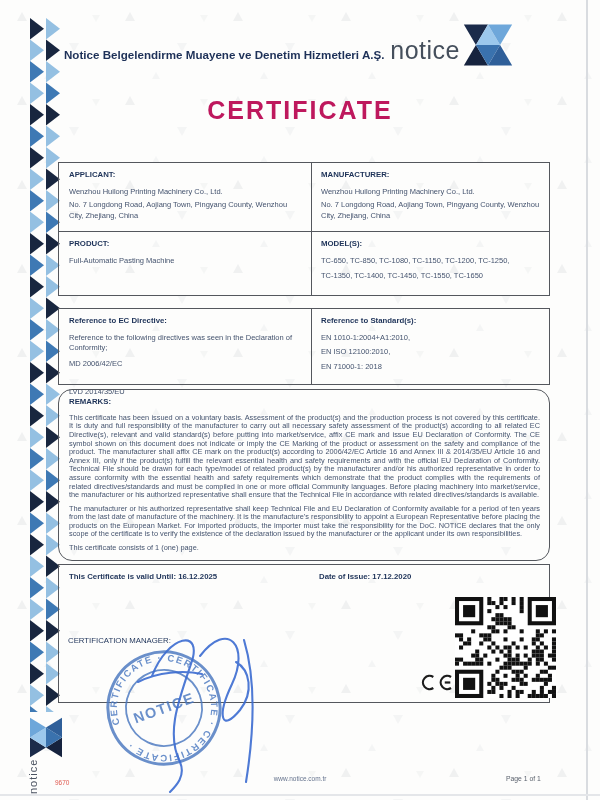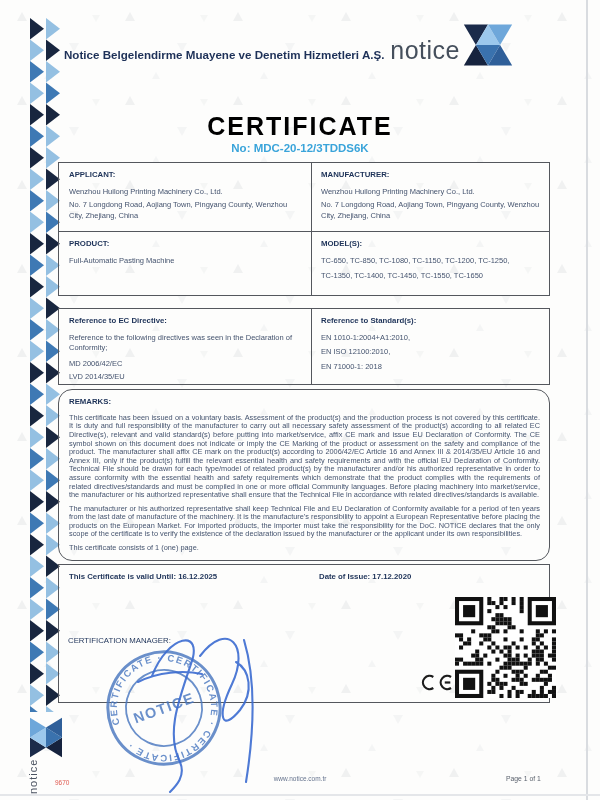--- a/index.html
+++ b/index.html
@@ -13,22 +13,22 @@
   .v-mark{position:absolute;left:30px;top:758px;width:44px;height:32px;transform:rotate(-90deg);transform-origin:0 0;}
   .v-text{position:absolute;left:27px;top:794px;width:40px;height:14px;transform:rotate(-90deg);transform-origin:0 0;
           font-size:11px;letter-spacing:1px;color:#4a5260;}
   .side-num{position:absolute;left:55px;top:779px;font-size:6.5px;color:#e05a50;}
 
   
   .company{position:absolute;left:64px;top:48px;width:390px;font-size:11.6px;font-weight:bold;color:#1e3158;}
   .brand{position:absolute;right:46px;top:22px;display:flex;align-items:center;gap:2px;}
   .brand-text{font-size:25px;color:#454f5c;letter-spacing:.5px;margin-top:6px;}
 
-  .title{position:absolute;left:0;top:112px;width:600px;text-align:center;
-         font-size:25px;font-weight:bold;letter-spacing:2px;color:#000000;}
+  .title{position:absolute;left:0;top:96px;width:600px;text-align:center;
+         font-size:25px;font-weight:bold;letter-spacing:2px;color:#be185d;}
   .cert-no{position:absolute;left:0;top:142px;width:600px;text-align:center;
            font-size:11.5px;font-weight:bold;color:#3aa4da;}
 
   
   .box{position:absolute;left:58px;width:492px;border:1px solid #54575d;box-sizing:border-box;}
   .box1{top:162px;height:134px;}
   .box2{top:308px;height:77px;}
   .box3{top:389px;height:172px;border-radius:14px;}
   .box4{top:564px;height:139px;}
   .vline{position:absolute;left:252px;top:0;bottom:0;width:1px;background:#54575d;}
@@ -123,21 +123,20 @@
           <polygon points="28,2 15,24 41,24" fill="#9cc8ec"></polygon>
           <polygon points="28,2 54,2 41,24" fill="#6ea7da"></polygon>
           <polygon points="15,24 2,46 28,46" fill="#16233e"></polygon>
           <polygon points="15,24 41,24 28,46" fill="#3a72ae"></polygon>
           <polygon points="41,24 28,46 54,46" fill="#2f5f99"></polygon>
         </svg>
       </span>
     </div>
 
     <div class="title">CERTIFICATE</div>
-    <div class="cert-no">No: MDC-20-12/3TDDS6K</div>
 
     <div class="box box1">
       <div class="vline"></div>
       <div class="hline"></div>
       <div class="cell l t">
         <p class="lbl">APPLICANT:</p>
         <p class="val">Wenzhou Huilong Printing Machinery Co., Ltd.</p>
         <p class="addr">No. 7 Longdong Road, Aojiang Town, Pingyang County, Wenzhou City, Zhejiang, China</p>
       </div>
       <div class="cell r t">
@@ -154,21 +153,21 @@
         <p class="val spaced">TC-650, TC-850, TC-1080, TC-1150, TC-1200, TC-1250,</p>
         <p class="val">TC-1350, TC-1400, TC-1450, TC-1550, TC-1650</p>
       </div>
     </div>
 
     <div class="box box2">
       <div class="vline"></div>
       <div class="cell l" style="top:0;height:75px;">
         <p class="lbl">Reference to EC Directive:</p>
         <p class="val spaced" style="width:228px;">Reference to the following directives was seen in the Declaration of Conformity;</p>
-        <p class="val" style="margin-bottom:3px;">MD 2006/42/EC</p>
+        <p class="val" style="margin-bottom:18px;">MD 2006/42/EC</p>
         <p class="val">LVD 2014/35/EU</p>
       </div>
       <div class="cell r" style="top:0;height:75px;">
         <p class="lbl">Reference to Standard(s):</p>
         <p class="val" style="margin-bottom:4px;">EN 1010-1:2004+A1:2010,</p>
         <p class="val" style="margin-bottom:4px;">EN ISO 12100:2010,</p>
         <p class="val">EN 71000-1: 2018</p>
       </div>
     </div>
 

